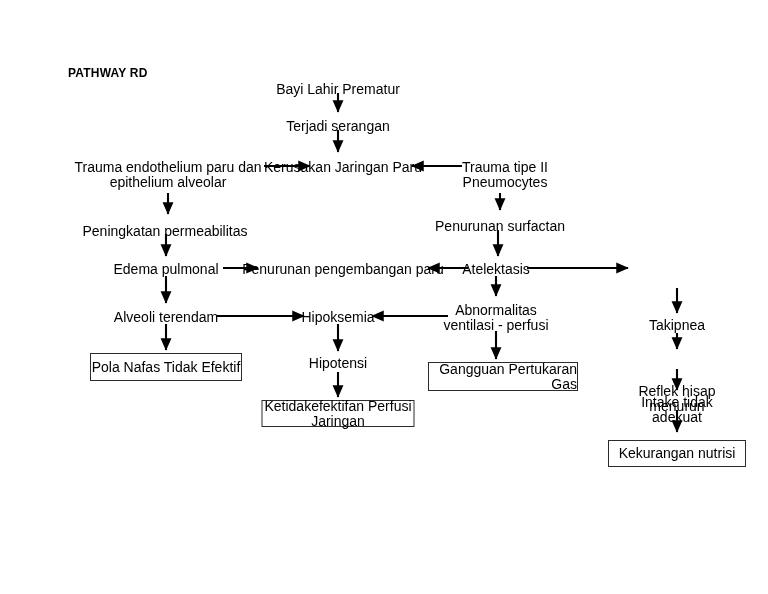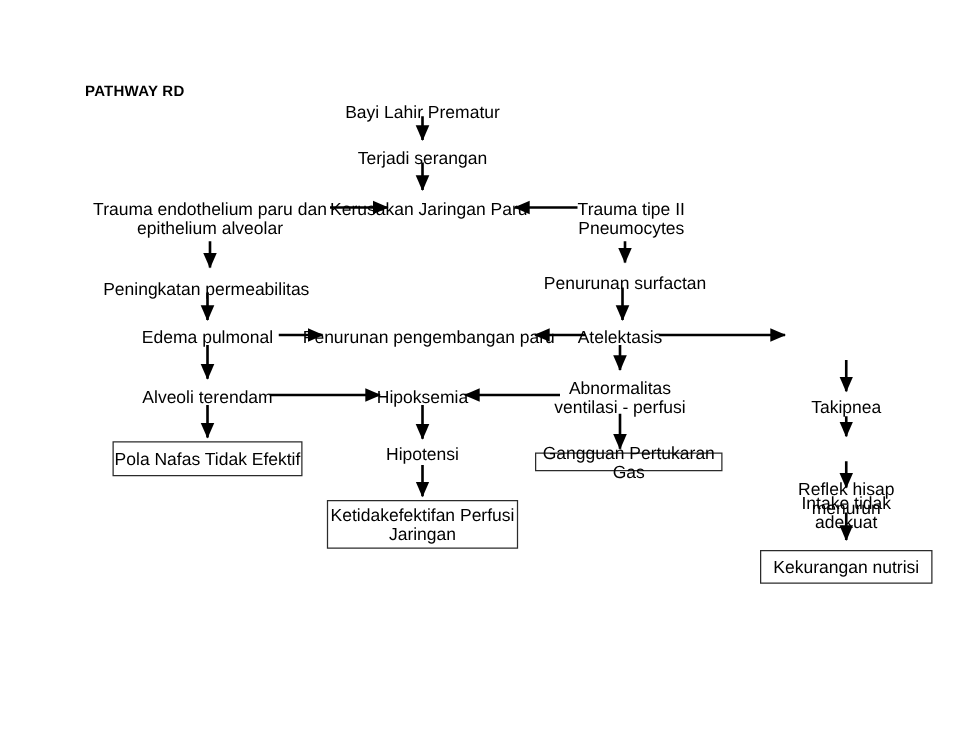--- a/index.html
+++ b/index.html
@@ -125,18 +125,18 @@
   <div class="node" style="left:166px; top:310px;">Alveoli terendam</div>
   <div class="node" style="left:338px; top:310px;">Hipoksemia</div>
   <div class="node" style="left:496px; top:303px;">Abnormalitas
 ventilasi - perfusi</div>
   <div class="node" style="left:677px; top:318px;">Takipnea</div>
   <div class="node" style="left:338px; top:356px;">Hipotensi</div>
   <div class="node" style="left:677px; top:355px;margin-top:29px;">Reflek hisap menurun</div>
   <div class="node" style="left:677px; top:395px;">Intake tidak adekuat</div>
 
   <div class="boxnode" style="left:166px; top:353px; width:152px; height:28px;">Pola Nafas Tidak Efektif</div>
-  <div class="boxnode" style="left:503px; top:362px; width:150px; height:15px;">Gangguan Pertukaran Gas</div>
-  <div class="boxnode" style="left:338px; top:400px; width:153px; height:39px;">Ketidakefektifan Perfusi
+  <div class="boxnode" style="left:503px; top:362px; width:150px; height:29px;text-align:right;">Gangguan Pertukaran Gas</div>
+  <div class="boxnode" style="left:338px; top:400px; width:153px; height:27px;">Ketidakefektifan Perfusi
 Jaringan</div>
   <div class="boxnode" style="left:677px; top:440px; width:138px; height:27px;text-align:right;">Kekurangan nutrisi</div>
 
 </div>
 
 </body></html>

